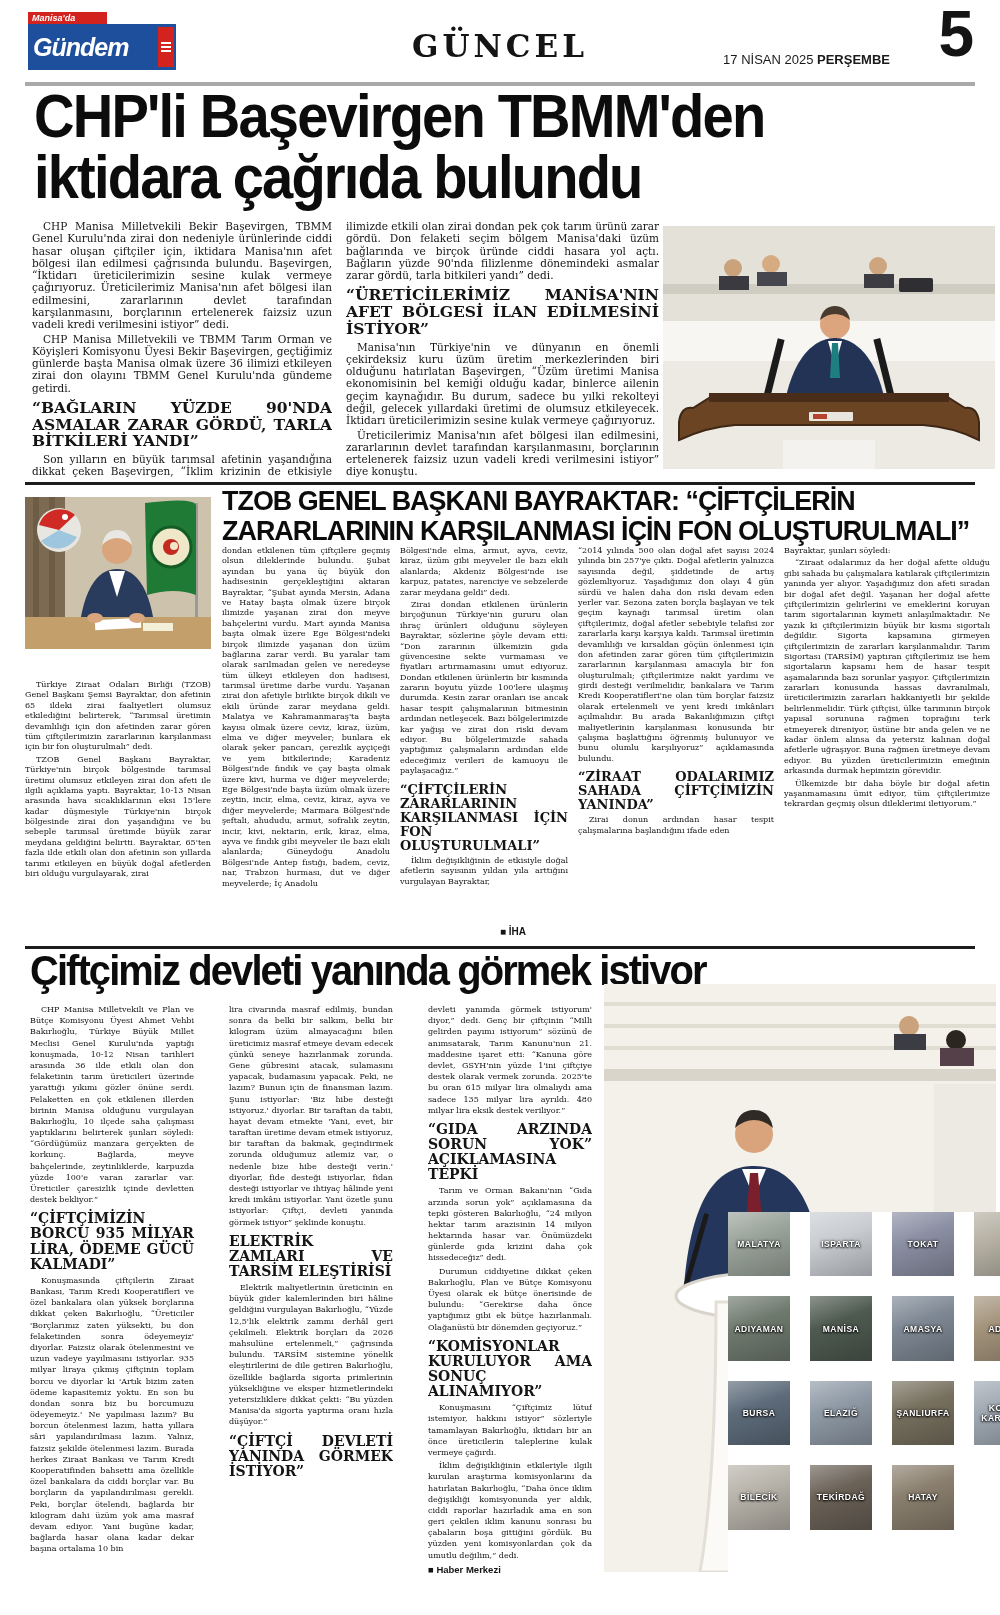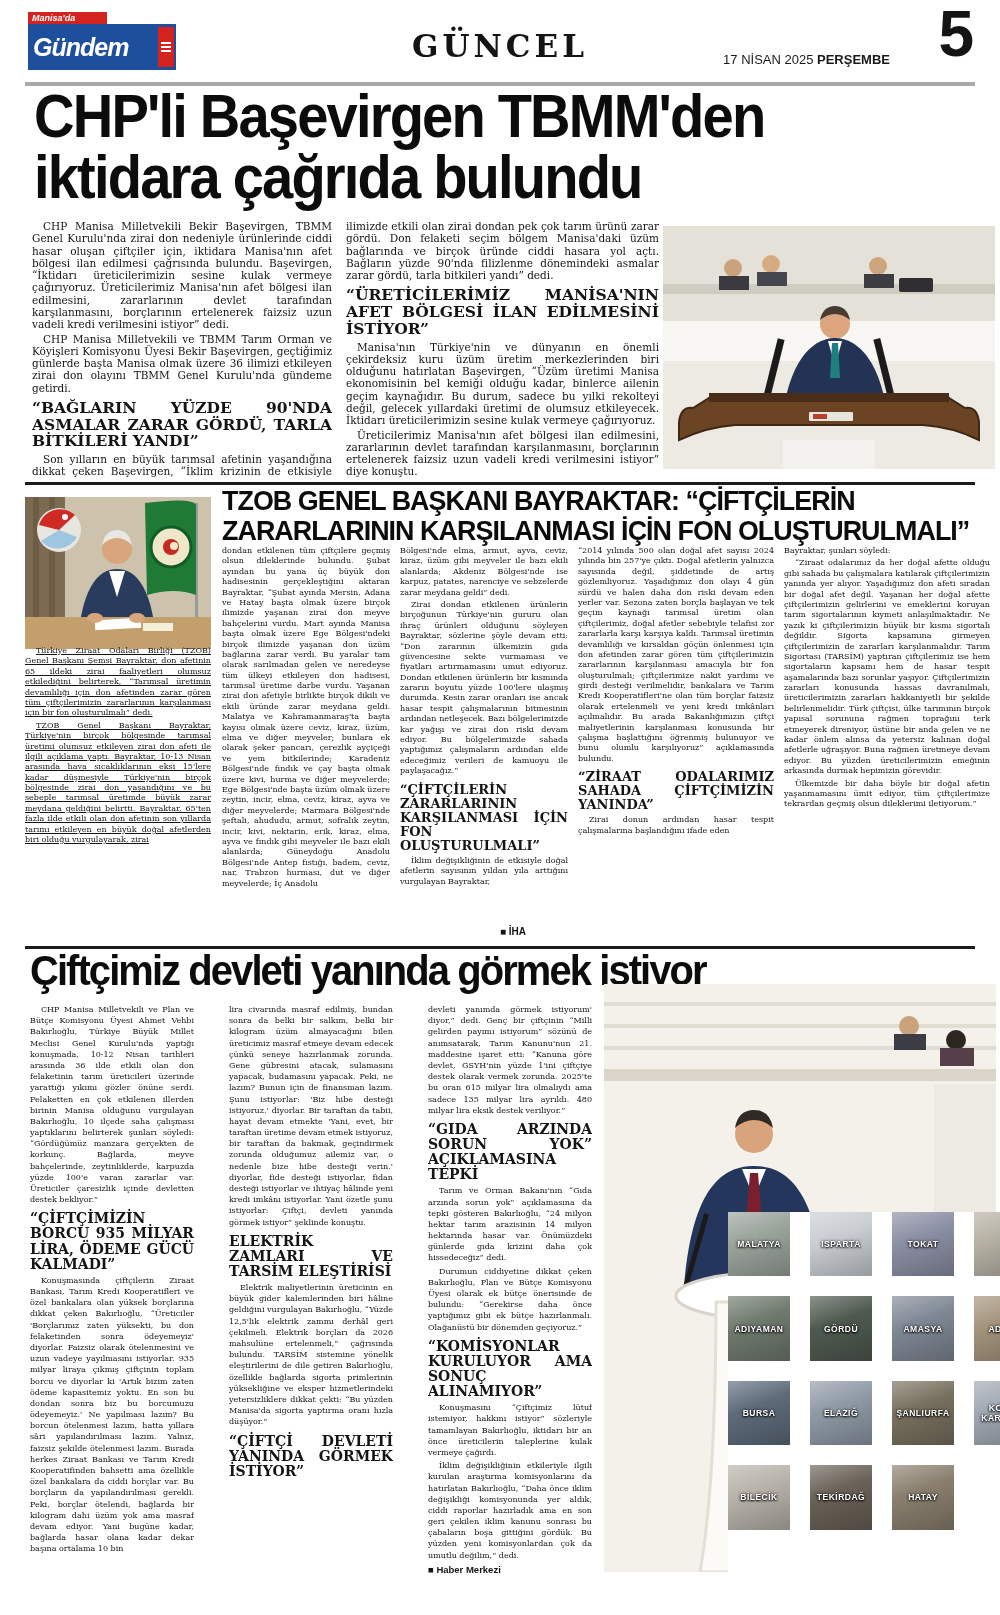--- a/index.html
+++ b/index.html
@@ -47,21 +47,21 @@
   .a1-cols .c1{width:300px;}
   .a1-cols .c2{width:313px;}
   .a1-cols{font-size:10.5px;line-height:1.17;}
   .a1-cols .sub{font-size:15.5px;}
 
   .photo-box{position:absolute;overflow:hidden;background:#eceadf;}
   .photo1{left:663px;top:226px;width:332px;height:243px;}
   .photo2{left:25px;top:497px;width:186px;height:152px;}
   .photo3{left:604px;top:984px;width:392px;height:588px;}
 
-  .a2-caption{position:absolute;left:25px;top:646px;width:186px;height:284px;text-decoration:underline;}
+  .a2-caption{position:absolute;left:25px;top:680px;width:186px;height:284px;}
   .a2-cols{position:absolute;left:222px;top:546px;width:774px;height:396px;display:flex;gap:10px;}
   .a2-cols .c2{width:168px;}
   .a2-cols .c3{width:168px;}
   .a2-cols .c4{width:196px;}
   .a2-cols .c5{width:206px;}
   .a2-text{font-size:8px;line-height:1.3;}
   .a2-text .sub{font-size:13px;}
   .byline{font-family:"Liberation Sans",sans-serif;font-weight:bold;font-size:9.5px;text-indent:0;}
   .iha-byline{position:absolute;left:500px;top:926px;font-family:"Liberation Sans",sans-serif;
               font-weight:bold;font-size:10px;}
@@ -286,21 +286,21 @@
     <div class="tile">
         <span class="tile-label">TOKAT</span>
       </div>
     <div class="tile vertical">
         <span class="tile-label">KAHRAMANMARAŞ</span>
       </div>
     <div class="tile">
         <span class="tile-label">ADIYAMAN</span>
       </div>
     <div class="tile">
-        <span class="tile-label">GÖRDÜ</span>
+        <span class="tile-label">MANİSA</span>
       </div>
     <div class="tile">
         <span class="tile-label">AMASYA</span>
       </div>
     <div class="tile">
         <span class="tile-label">ADANA</span>
       </div>
     <div class="tile">
         <span class="tile-label">BURSA</span>
       </div>

